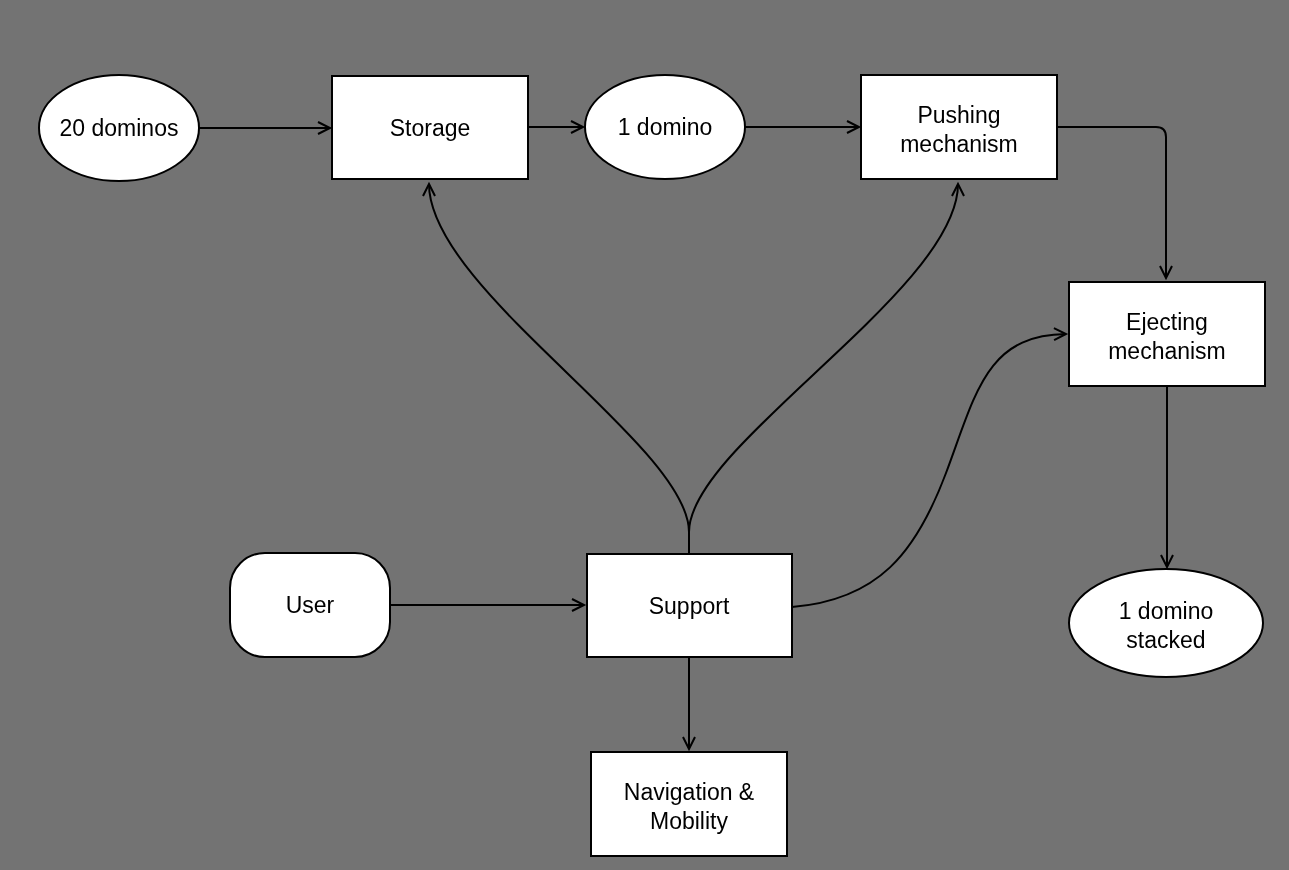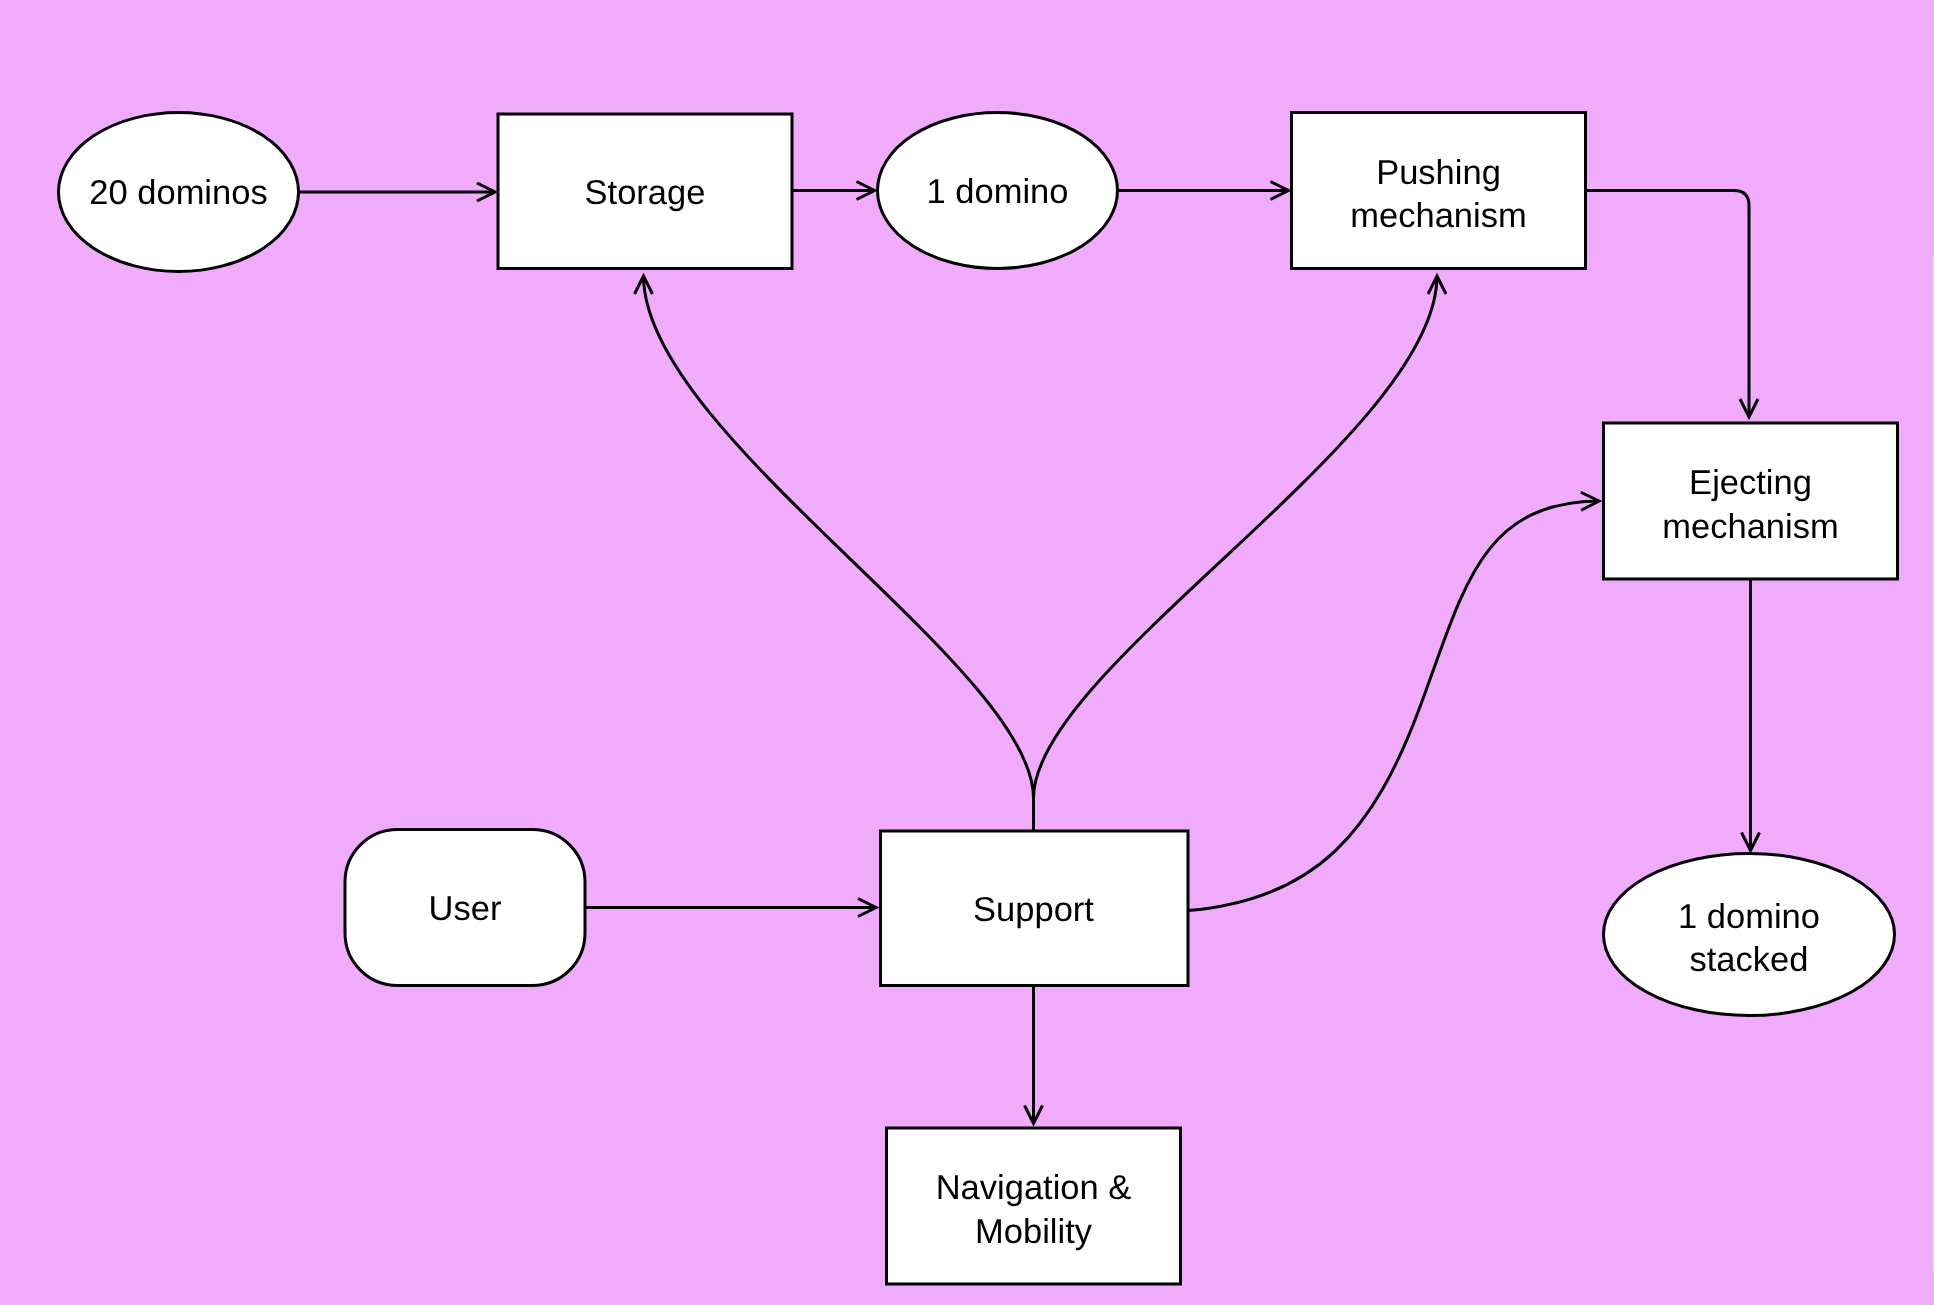--- a/index.html
+++ b/index.html
@@ -4,21 +4,21 @@
 <style>
   html, body {
     margin: 0;
     padding: 0;
     background: #ffffff;
   }
   .canvas {
     position: relative;
     width: 1289px;
     height: 870px;
-    background: #f0abfc;
+    background: #737373;
     overflow: hidden;
   }
   svg {
     position: absolute;
     top: 0;
     left: 0;
     display: block;
   }
   .shape {
     fill: #ffffff;

